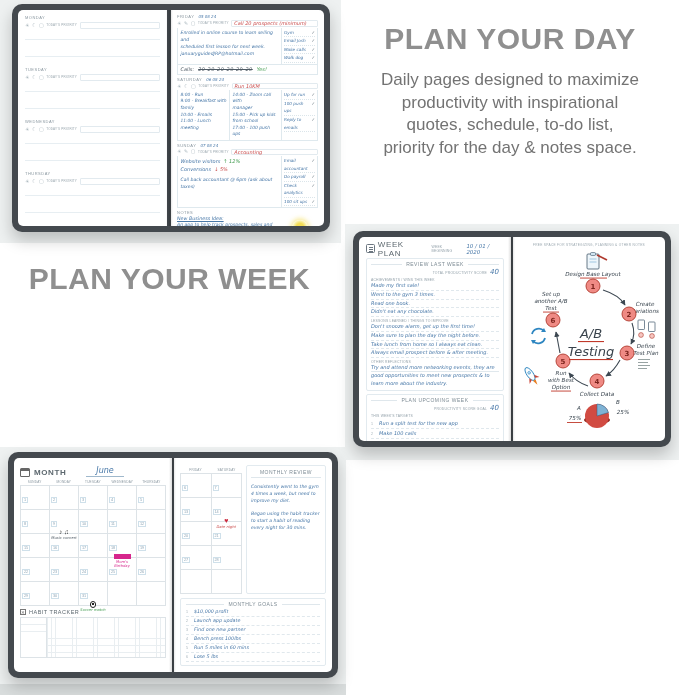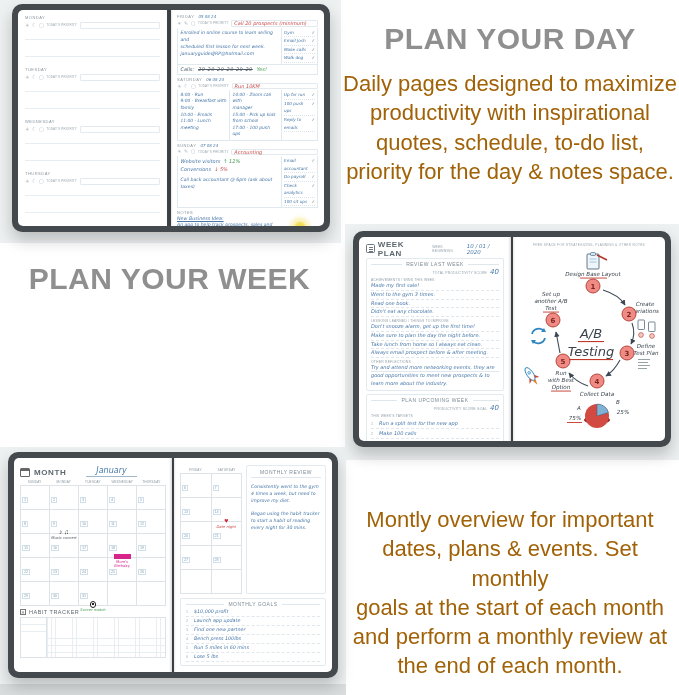--- a/index.html
+++ b/index.html
@@ -10,21 +10,21 @@
   
   .photo { position:absolute; background:#eef1f1; }
   .photo-day   { left:0;   top:0;   width:341px; height:243px; }
   .photo-week  { left:345px; top:224px; width:334px; height:236px; }
   .photo-month { left:0;   top:447px; width:346px; height:248px; }
   .table-strip { position:absolute; left:0; top:684px; width:346px; height:11px; background:#d9dddd; }
 
   
   .copy { position:absolute; text-align:center; }
   .copy h2 { font-size:30px; font-weight:bold; color:#8f8f8f; letter-spacing:.5px; }
-  .copy p { font-size:22px; color:#a16207; line-height:1.33; white-space:pre-line; margin-top:13px; }
+  .copy p { font-size:17px; color:#737373; line-height:1.33; white-space:pre-line; margin-top:13px; }
   .copy-day   { left:341px; top:22px;  width:338px; }
   .copy-week  { left:0;     top:262px; width:339px; }
   .copy-month { left:341px; top:492px; width:338px; }
 
   
   .book { position:absolute; background:#44494e; border-radius:10px; box-shadow:0 8px 16px rgba(0,0,0,.22); }
   .page { position:absolute; background:#fff; overflow:hidden; }
   .gutter { position:absolute; width:7px; background:linear-gradient(to right, rgba(0,0,0,0), rgba(0,0,0,.16), rgba(0,0,0,0)); z-index:3; }
 
   .hw { font-family:"DejaVu Sans", sans-serif; font-style:italic; color:#4878a8; }
@@ -71,21 +71,21 @@
 
   
   .book-week { left:353px; top:231px; width:318px; height:216px; }
   .p-weekL { left:6px; top:6px; width:152px; height:204px; padding:5px 7px; border-radius:5px 0 0 5px; }
   .p-weekR { left:160px; top:6px; width:152px; height:204px; padding:4px 4px; border-radius:0 5px 5px 0; }
   .g-week { left:155px; top:6px; height:204px; }
 
   .w-head { display:flex; align-items:center; gap:3px; height:13px; }
   .w-icon { width:9px; height:9px; border:1px solid #6b7680; border-radius:1.5px; position:relative; }
   .w-icon::after { content:""; position:absolute; left:1.5px; top:2px; width:4px; height:.8px; background:#6b7680; box-shadow:0 2px 0 #6b7680, 0 4px 0 #6b7680; }
-  .w-title { font-size:8px; color:#5d686f; letter-spacing:.6px; font-weight:bold; }
+  .w-title { font-size:8px; color:#5d686f; letter-spacing:.6px; font-weight:normal; }
   .w-begin { margin-left:auto; display:flex; gap:3px; align-items:baseline; }
   .w-begin .hw { font-size:5.5px; }
   .panel { border:.5px solid #e2eaef; border-radius:2px; padding:2px 4px 3px; margin-top:3px; }
   .panel-title { display:flex; align-items:center; gap:4px; font-size:5px; color:#7d8b94; letter-spacing:.5px; }
   .panel-title .rule { flex:1; border-top:.5px solid #dfe7ec; }
   .score { display:flex; justify-content:flex-end; align-items:baseline; gap:3px; margin:1px 0; }
   .score .hw { font-size:7px; }
   .sec-label { font-size:3.4px; color:#93a1aa; letter-spacing:.2px; margin-top:2px; }
   .hw-line { display:block; font-size:5px; line-height:1.55; border-bottom:.5px dashed #e0e8ed; }
   .hw-para { font-size:5px; line-height:1.55; background:repeating-linear-gradient(to bottom, transparent 0 7.2px, #e0e8ed 7.2px 7.7px); }
@@ -156,25 +156,20 @@
 productivity with inspirational
 quotes, schedule, to-do list,
 priority for the day &amp; notes space.</p>
   </section>
 
   <section class="copy copy-week">
     <h2>PLAN YOUR WEEK</h2>
   </section>
 
   <section class="copy copy-month">
-    <p class="pre">Montly overview for important
-dates, plans &amp; events. Set monthly
-goals at the start of each month
-and perform a monthly review at
-the end of each month.</p>
   </section>
 
   <div class="book book-day">
     <div class="page p-dayL">
       <div class="l-day">
         <div class="dayname">MONDAY</div>
         <div class="icrow">
           <span class="ic">☀</span>
           <span class="ic">☾</span>
           <span class="ic">▢</span>
@@ -535,21 +530,21 @@
       </svg>
     </div>
     <div class="gutter g-week"></div>
   </div>
 
   <div class="book book-month">
     <div class="page p-monthL">
       <div class="m-head">
         <span class="m-icon"></span>
         <span class="m-title">MONTH</span>
-        <span class="m-month hw">January</span>
+        <span class="m-month hw">June</span>
       </div>
       <div class="wk-row wk5">
         <span>SUNDAY</span>
         <span>MONDAY</span>
         <span>TUESDAY</span>
         <span>WEDNESDAY</span>
         <span>THURSDAY</span>
       </div>
       <div class="cal cal5">
         <div class="cc"><span class="cn">1</span></div>

